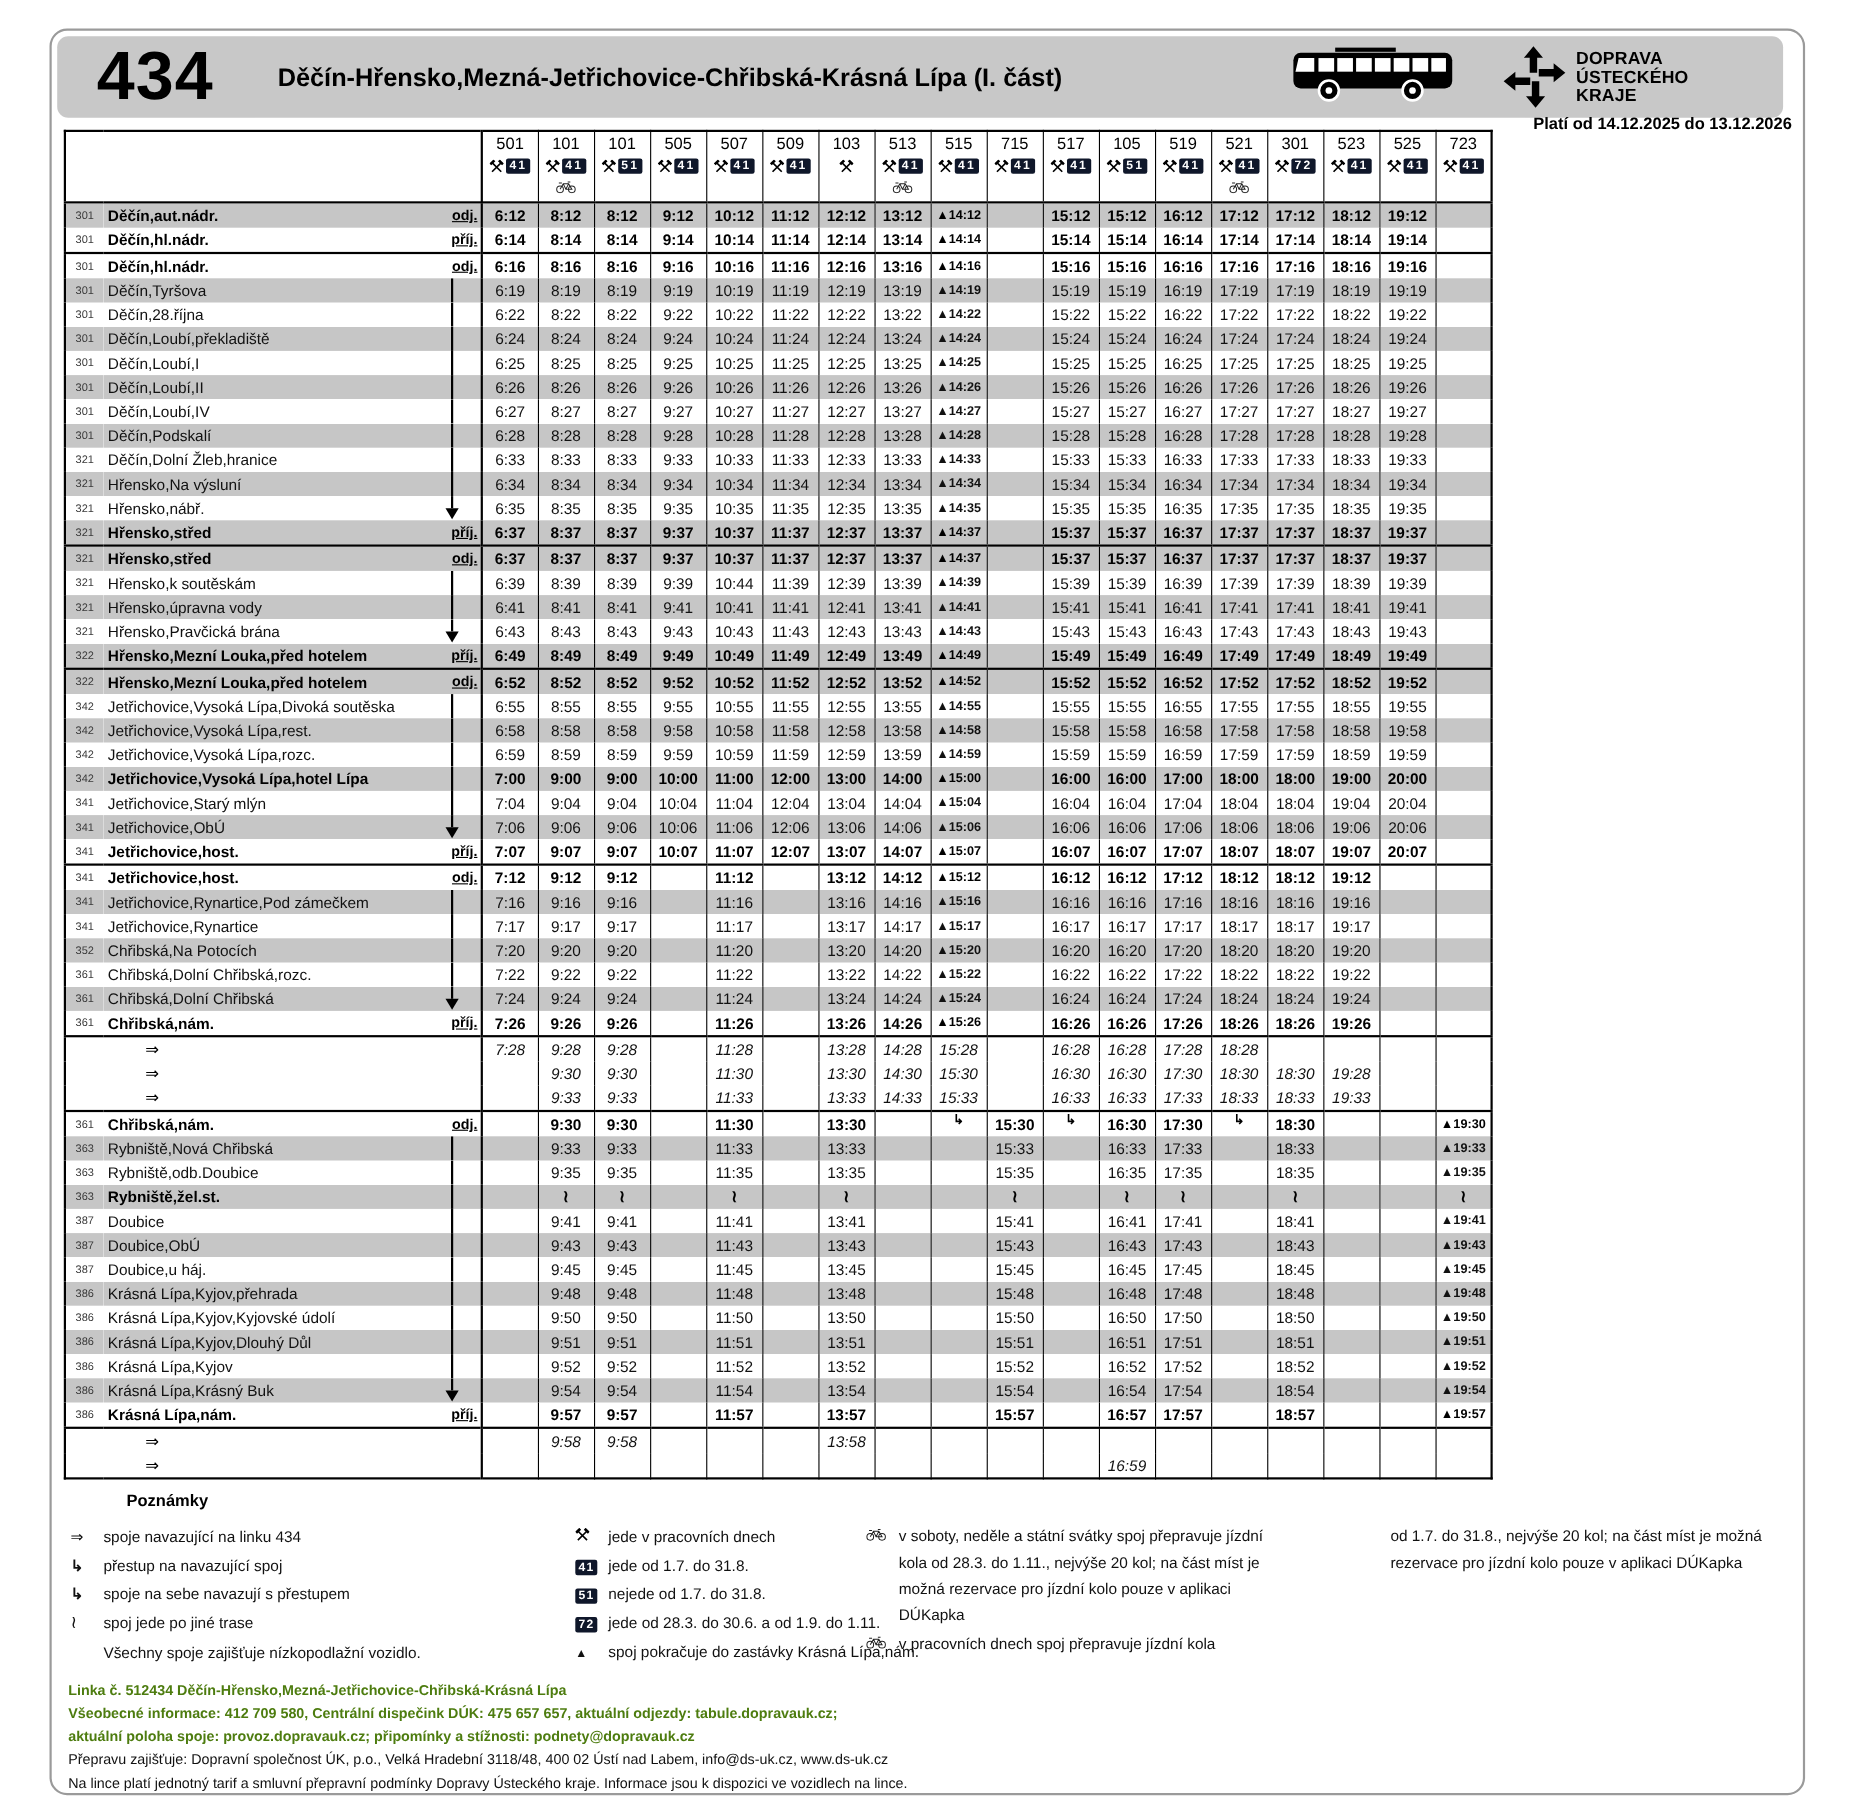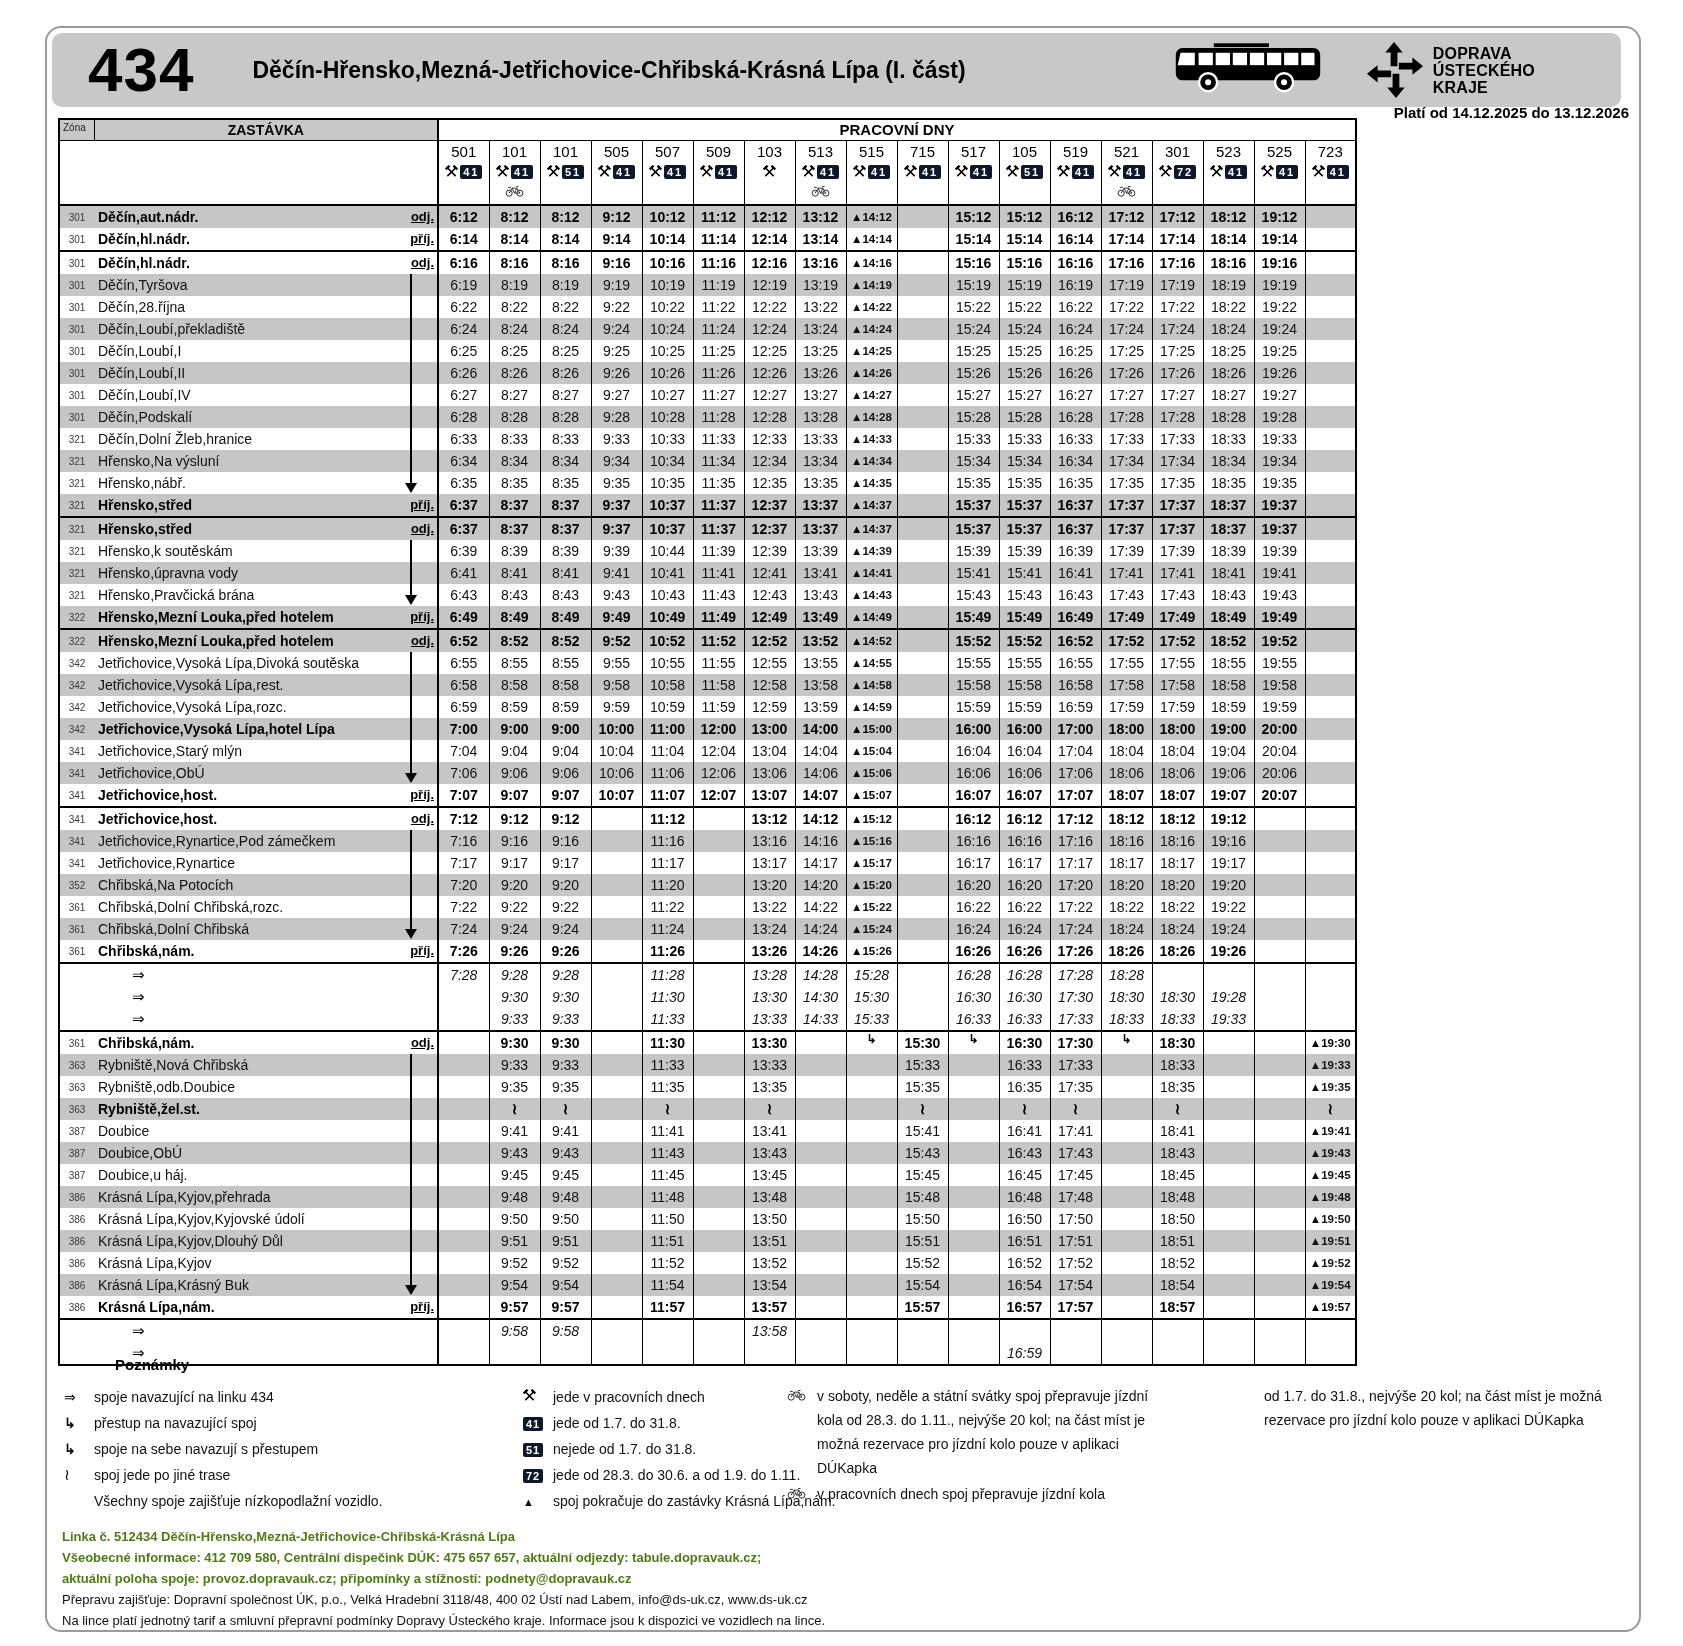--- a/index.html
+++ b/index.html
@@ -137,25 +137,20 @@
         <col style="width:51px">
         <col style="width:51px">
         <col style="width:51px">
         <col style="width:51px">
         <col style="width:51px">
         <col style="width:51px">
         <col style="width:51px">
         <col style="width:51px">
       </colgroup>
       <tbody>
-        <tr class="h1">
-          <th class="zh">Zóna</th>
-          <th class="sh1">ZASTÁVKA</th>
-          <th class="dh" colspan="18">PRACOVNÍ DNY</th>
-        </tr>
         <tr class="h2">
           <th class="ze"></th>
           <th class="se"></th>
           <th class="trip">
             <div class="tn">501</div>
             <div class="sy">
               <svg class="ham" viewBox="0 0 14 14">
                 <path d="M2.5 3 L11.5 12 M11.5 3 L2.5 12" stroke="#000" stroke-width="1.6" fill="none"></path>
                 <path d="M0.8 4.8 L4.8 0.8 M9.2 0.8 L13.2 4.8" stroke="#000" stroke-width="2.6" fill="none"></path>
               </svg>

